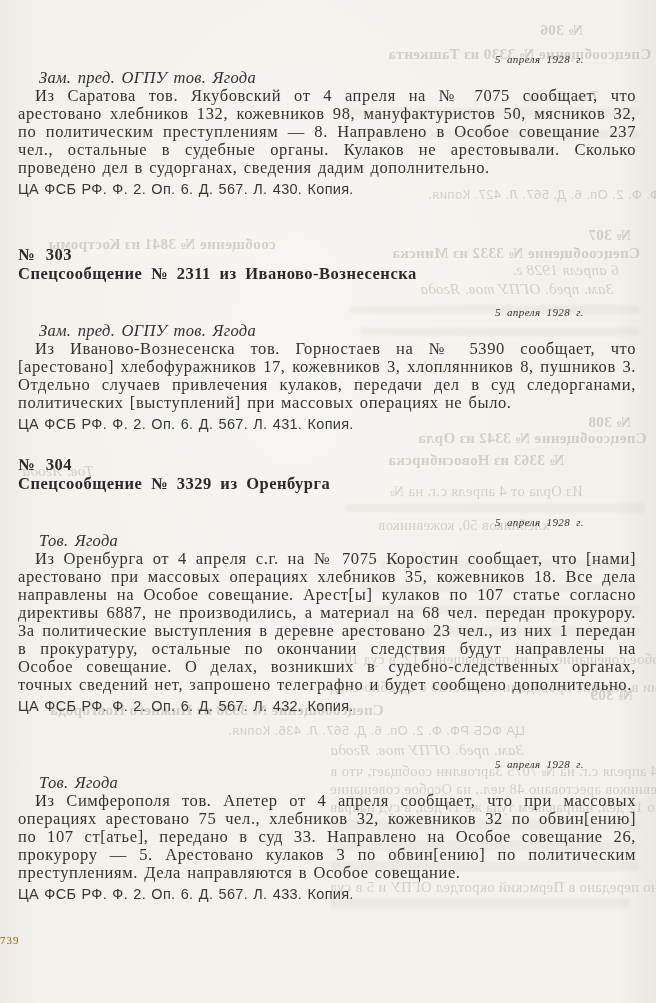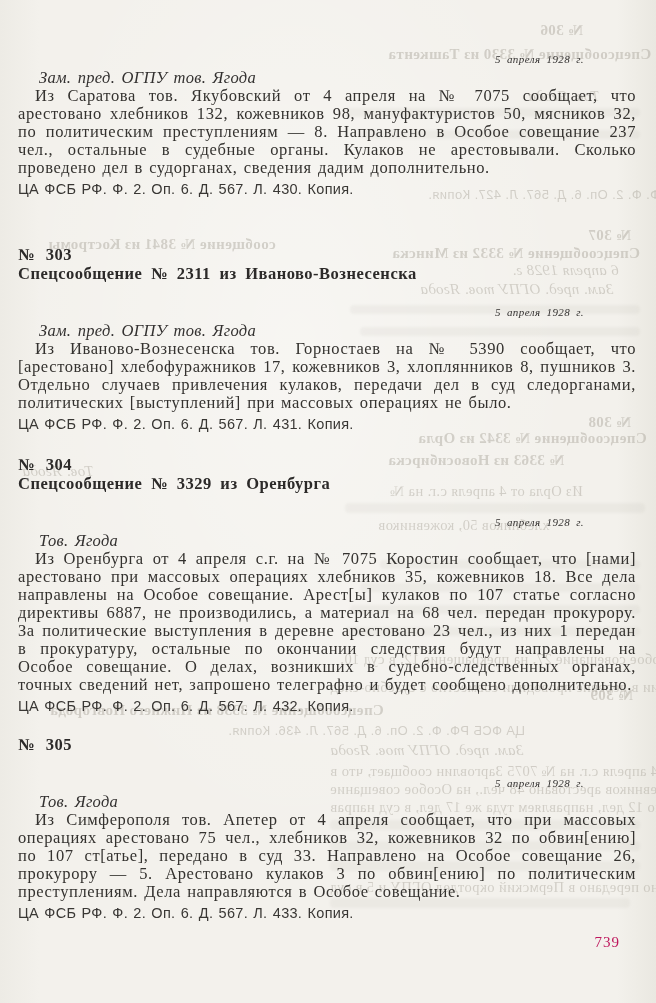--- a/index.html
+++ b/index.html
@@ -68,22 +68,22 @@
   }
   .sec-archive {
     margin-top: 4px;
     font-family: "Liberation Sans", sans-serif;
     font-size: 14.5px; line-height: 17px;
     letter-spacing: 0.3px; word-spacing: 1px;
     color: #393734;
   }
   .page-number {
     position: absolute; top: 934px; left: 0; width: 620px;
-    text-align: right;
-    font-size: 15px; letter-spacing: 1px; color: #be185d;
+    text-align: left;
+    font-size: 11px; letter-spacing: 1px; color: #a16207;
   }
 </style>
 </head>
 <body>
 
 <div class="page">
 
   <div class="bleed-layer">
     <span class="bleed b-bold" style="left:540px; top:22px;">№ 306</span>
     <span class="bleed b-bold" style="left:388px; top:46px;">Спецсообщение № 3330 из Ташкента</span>
@@ -145,21 +145,20 @@
   <div class="section" style="top:455px;">
     <div class="sec-no">№ 304</div>
     <div class="sec-title">Спецсообщение № 3329 из Оренбурга</div>
     <div class="sec-date">5 апреля 1928 г.</div>
     <div class="sec-addr">Тов. Ягода</div>
     <div class="sec-body">Из Оренбурга от 4 апреля с.г. на № 7075 Коростин сообщает, что [нами] арестовано при массовых операциях хлебников 35, кожевников 18. Все дела направлены на Особое совещание. Арест[ы] кулаков по 107 статье согласно директивы 6887, не производились, а материал на 68 чел. передан прокурору. За политические выступления в деревне арестовано 23 чел., из них 1 передан в прокуратуру, остальные по окончании следствия будут направлены на Особое совещание. О делах, возникших в судебно-следственных органах, точных сведений нет, запрошено телеграфно и будет сообщено дополнительно.</div>
     <div class="sec-archive">ЦА ФСБ РФ. Ф. 2. Оп. 6. Д. 567. Л. 432. Копия.</div>
   </div>
 
   <div class="section" style="top:735px;">
-    <div class="sec-no">№ 305</div>
     <div class="sec-date">5 апреля 1928 г.</div>
     <div class="sec-addr">Тов. Ягода</div>
     <div class="sec-body">Из Симферополя тов. Апетер от 4 апреля сообщает, что при массовых операциях арестовано 75 чел., хлебников 32, кожевников 32 по обвин[ению] по 107 ст[атье], передано в суд 33. Направлено на Особое совещание 26, прокурору — 5. Арестовано кулаков 3 по обвин[ению] по политическим преступлениям. Дела направляются в Особое совещание.</div>
     <div class="sec-archive">ЦА ФСБ РФ. Ф. 2. Оп. 6. Д. 567. Л. 433. Копия.</div>
   </div>
 
   <div class="page-number">739</div>
 
 </div>
 

